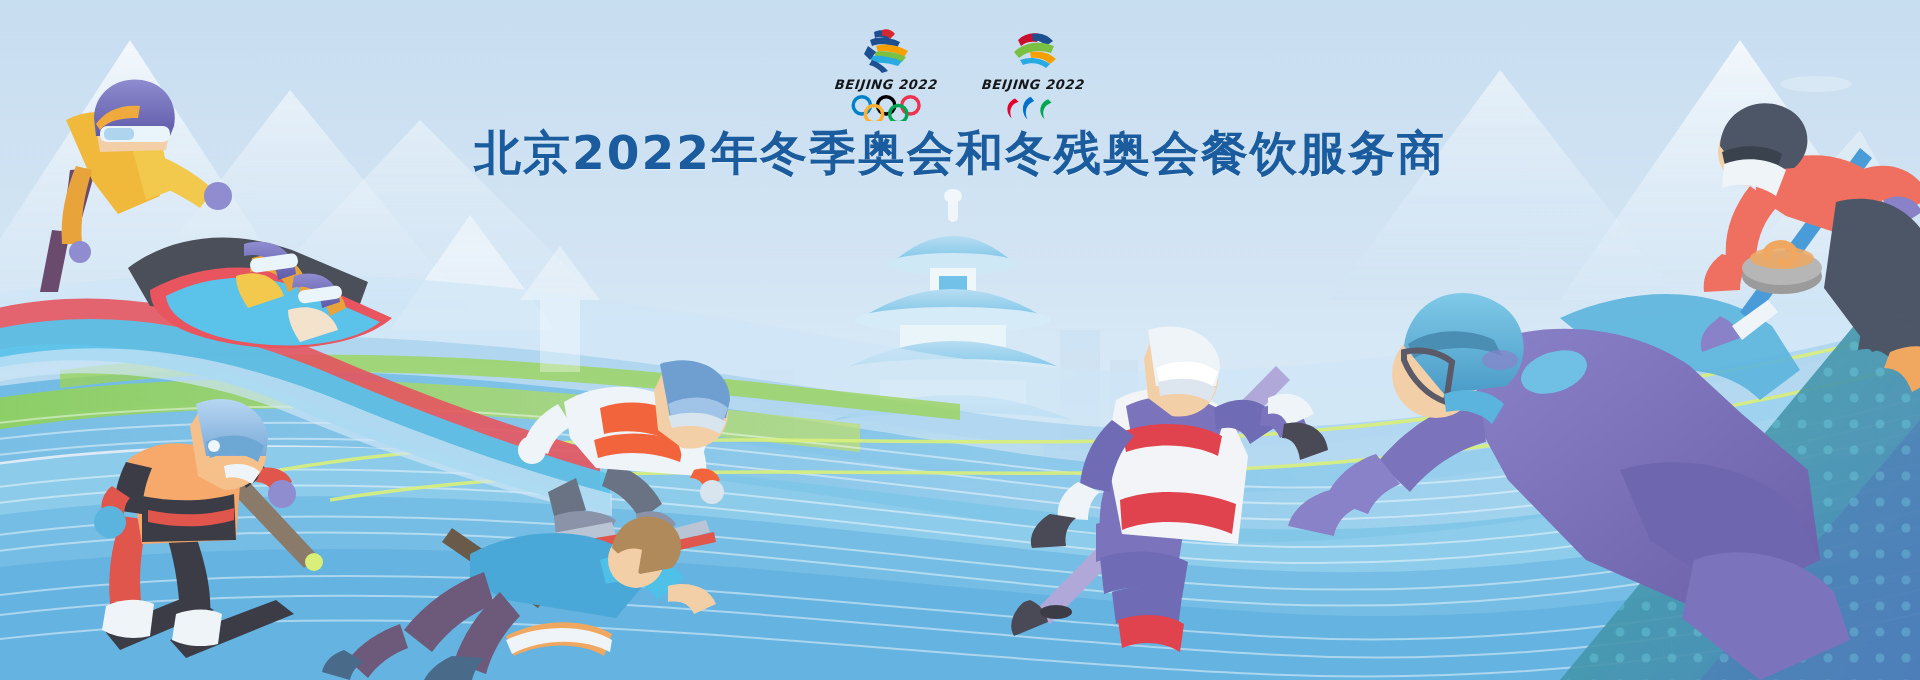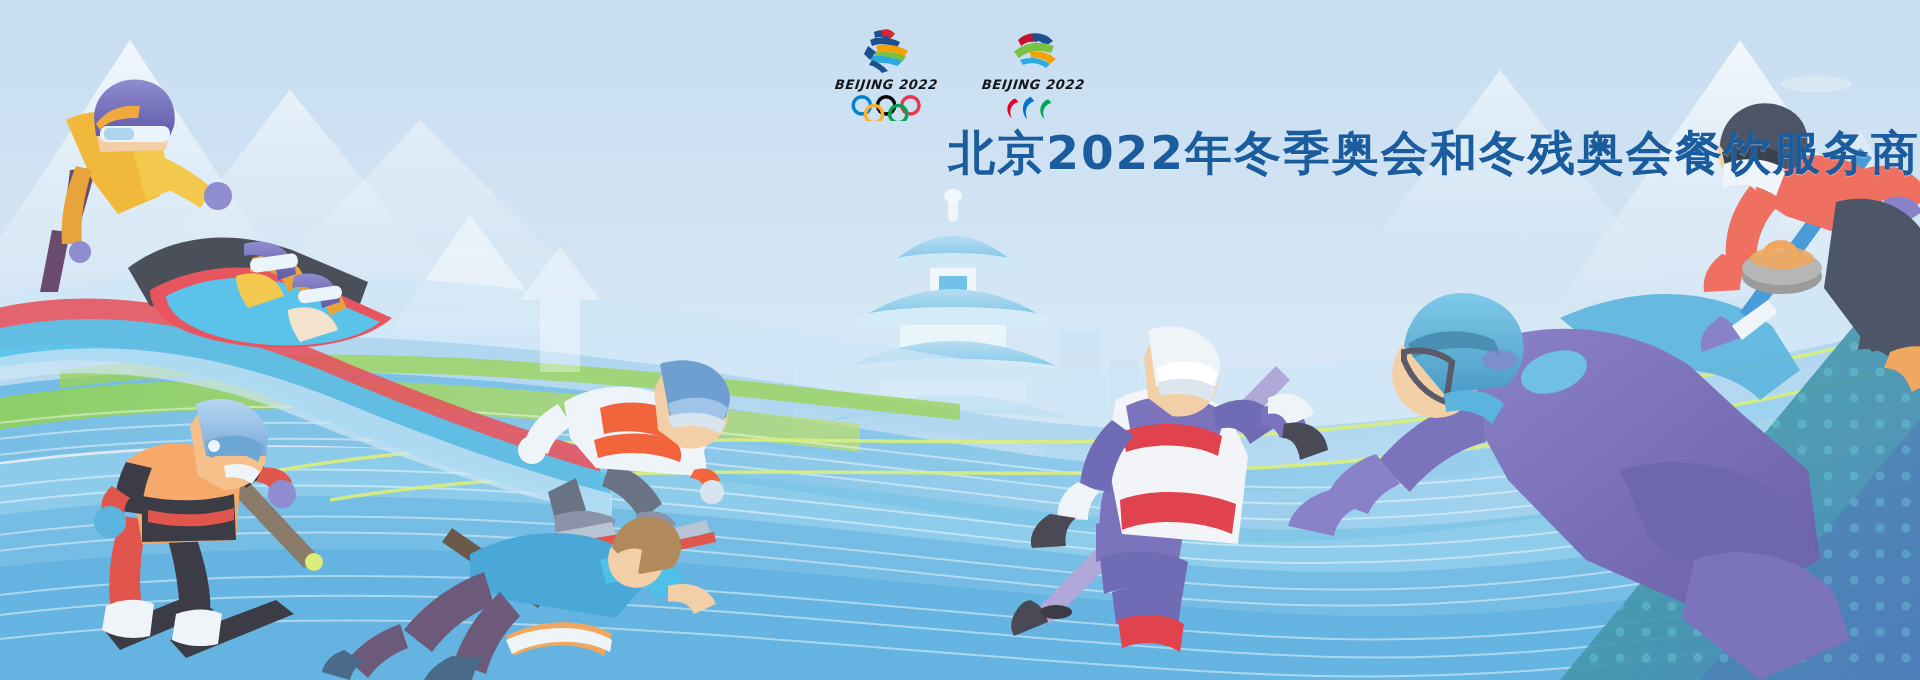--- a/index.html
+++ b/index.html
@@ -20,21 +20,21 @@
   .logo .mark{width:66px;height:48px;}
   .logo .wordmark{
     font-family:"DejaVu Sans",sans-serif;font-weight:700;font-style:italic;
     font-size:13px;letter-spacing:.6px;color:#14171a;margin-top:3px;white-space:nowrap;
     transform:skewX(-6deg);
   }
   .logo .emblem{margin-top:3px;height:26px;}
 
   
   #title{
-    position:absolute;left:0;right:0;top:122px;z-index:45;text-align:right;
+    position:absolute;left:0;right:0;top:122px;z-index:45;text-align:center;
     font-family:"DejaVu Sans","Liberation Sans",sans-serif;
     font-weight:700;font-size:47px;letter-spacing:2px;color:#1a5c9e;
     text-shadow:0 1px 0 rgba(255,255,255,.35);
     white-space:nowrap;
   }
 </style>
 </head>
 <body>
 
 <div id="banner">

